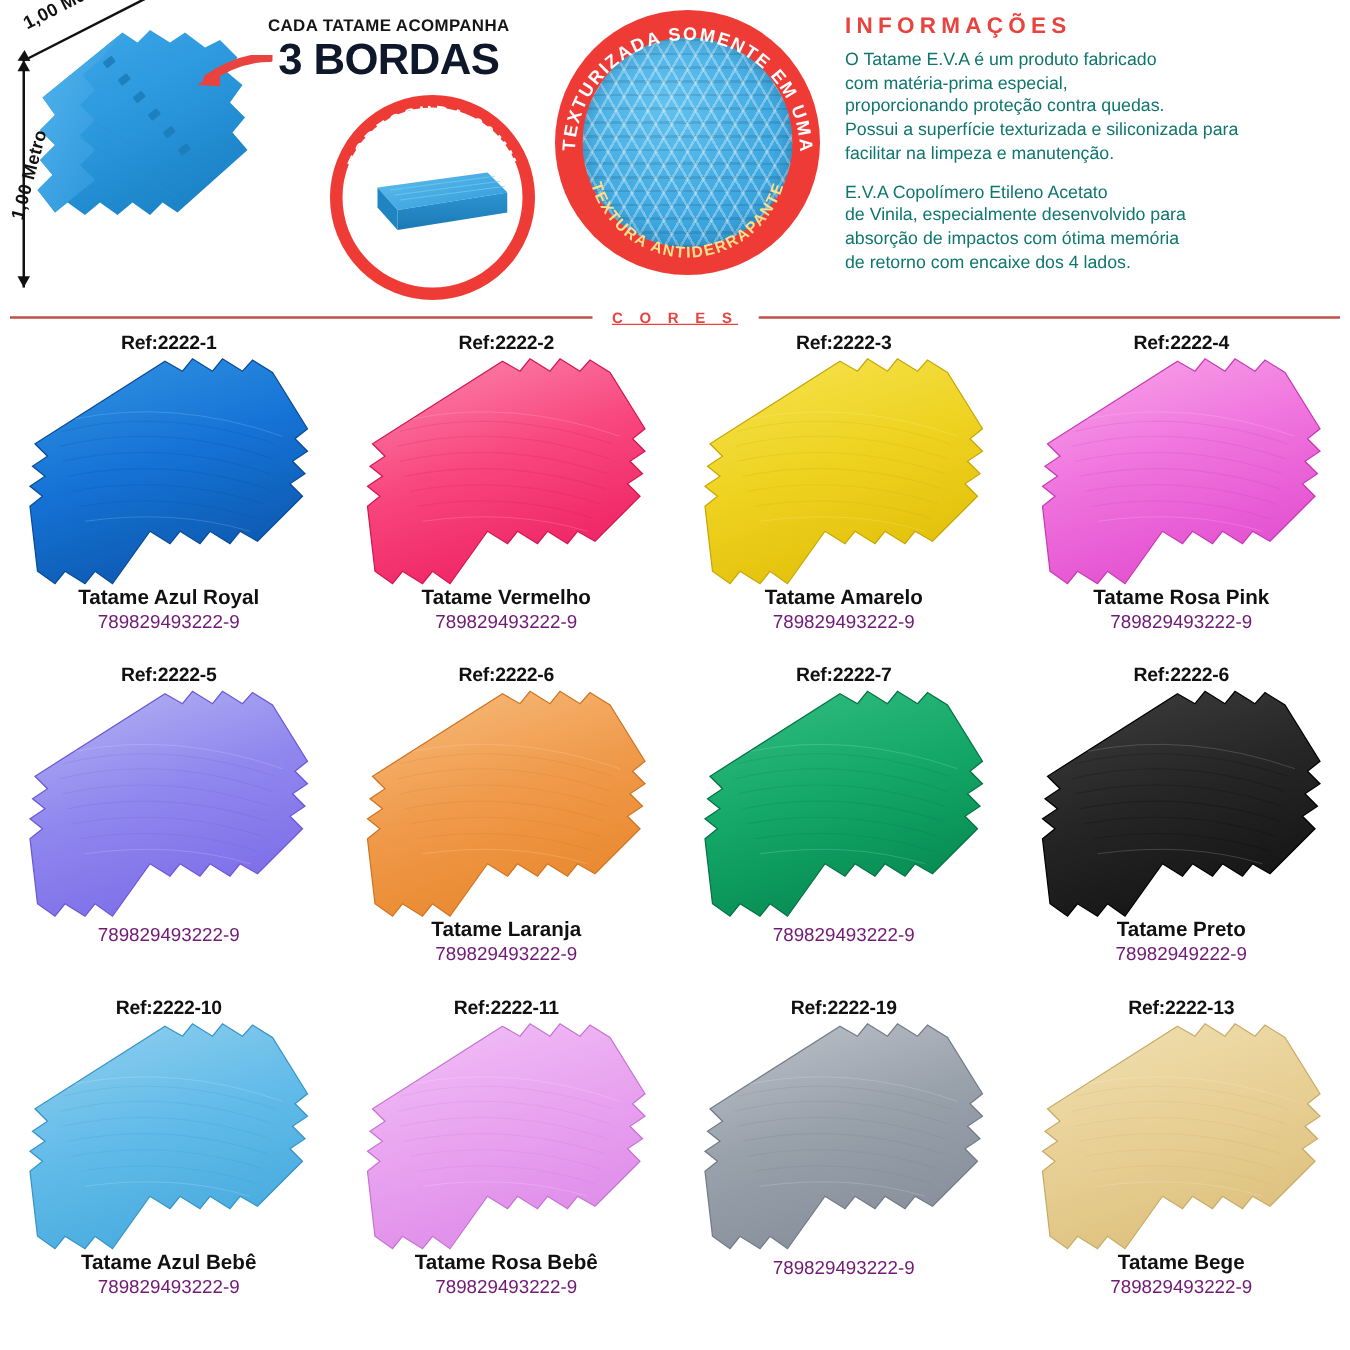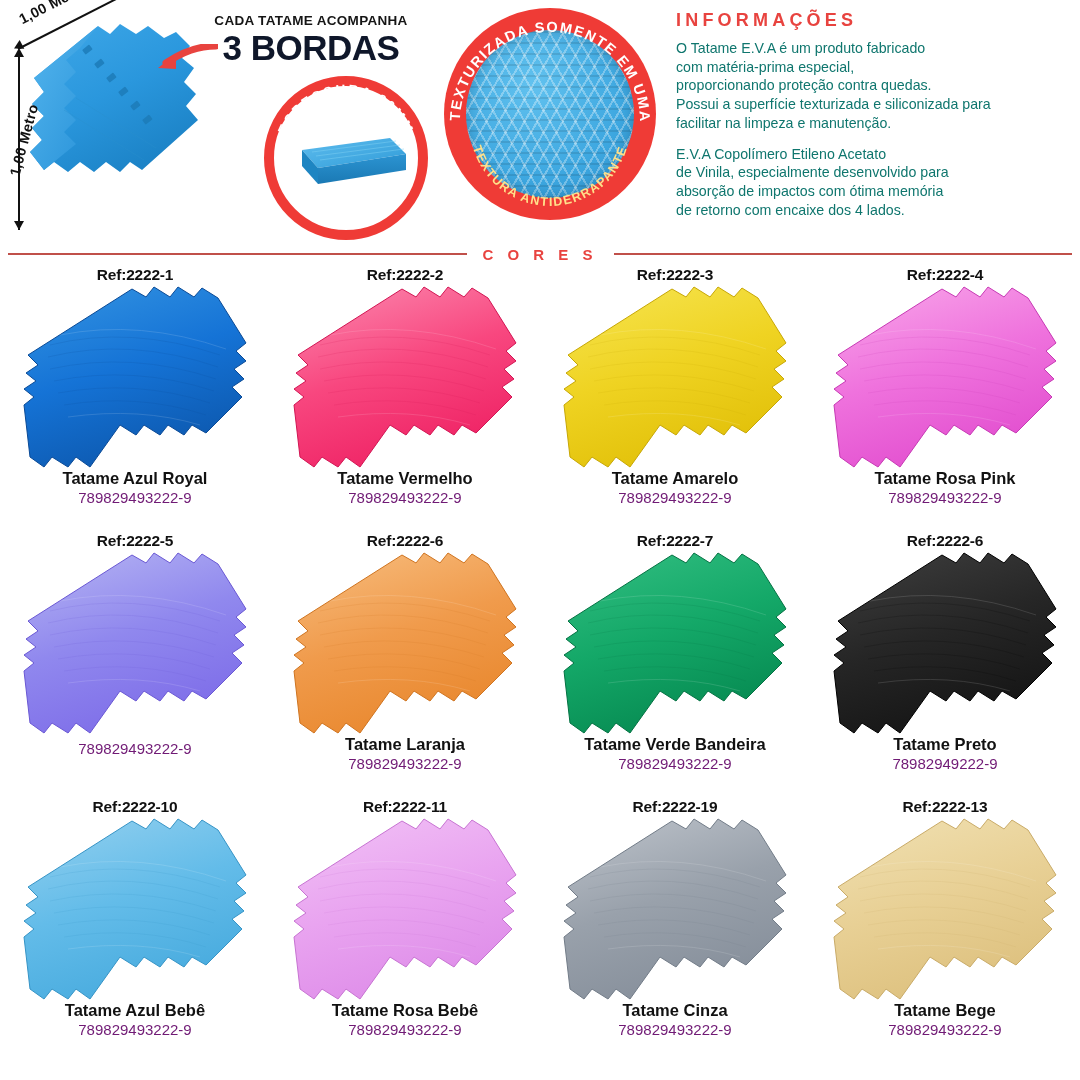--- a/index.html
+++ b/index.html
@@ -216,25 +216,26 @@
   }
   .divider-rule {
     height: 2px;
     background: #c0504a;
     flex: 1 1 auto;
   }
   .divider-rule.left  { margin-left: 8px; }
   .divider-rule.right { margin-right: 8px; }
   .cores-word {
     color: #e8433f;
-    font-size: 15px;
+    font-size: 12px;
     font-weight: 700;
     letter-spacing: 5px;
     padding: 0 16px;
     white-space: nowrap;
+    text-decoration: underline;
   }
 
   
   .grid {
     position: absolute;
     left: 0;
     top: 262px;
     width: 1080px;
     display: grid;
     grid-template-columns: repeat(4, 270px);
@@ -731,21 +732,20 @@
             <path d="M38,108 Q116,94 190,118"></path>
             <path d="M44,120 Q118,108 186,130"></path>
           </g>
           <g stroke="#ffffff" stroke-width="0.8" opacity="0.16" fill="none">
             <path d="M40,50 Q120,34 206,64"></path>
             <path d="M48,132 Q120,122 180,140"></path>
           </g>
         </g>
       </svg>
     </div>
-    <div class="name">Tatame Verde Bandeira</div>
     <div class="code">789829493222-9</div>
   </div>
     <div class="cell">
     <div class="ref">Ref:2222-6</div>
     <div class="tile-wrap">
       <svg class="tile-svg" width="230" height="186" viewBox="0 0 230 186">
         <defs>
           <linearGradient id="gTile7" x1="0.25" y1="0" x2="0.65" y2="1">
             <stop offset="0%" stop-color="#3b3b3b"></stop>
             <stop offset="45%" stop-color="#262626"></stop>
@@ -923,21 +923,20 @@
             <path d="M38,108 Q116,94 190,118"></path>
             <path d="M44,120 Q118,108 186,130"></path>
           </g>
           <g stroke="#ffffff" stroke-width="0.8" opacity="0.16" fill="none">
             <path d="M40,50 Q120,34 206,64"></path>
             <path d="M48,132 Q120,122 180,140"></path>
           </g>
         </g>
       </svg>
     </div>
-    <div class="name">Tatame Cinza</div>
     <div class="code">789829493222-9</div>
   </div>
     <div class="cell">
     <div class="ref">Ref:2222-13</div>
     <div class="tile-wrap">
       <svg class="tile-svg" width="230" height="186" viewBox="0 0 230 186">
         <defs>
           <linearGradient id="gTile11" x1="0.25" y1="0" x2="0.65" y2="1">
             <stop offset="0%" stop-color="#efdeae"></stop>
             <stop offset="45%" stop-color="#e8d095"></stop>

